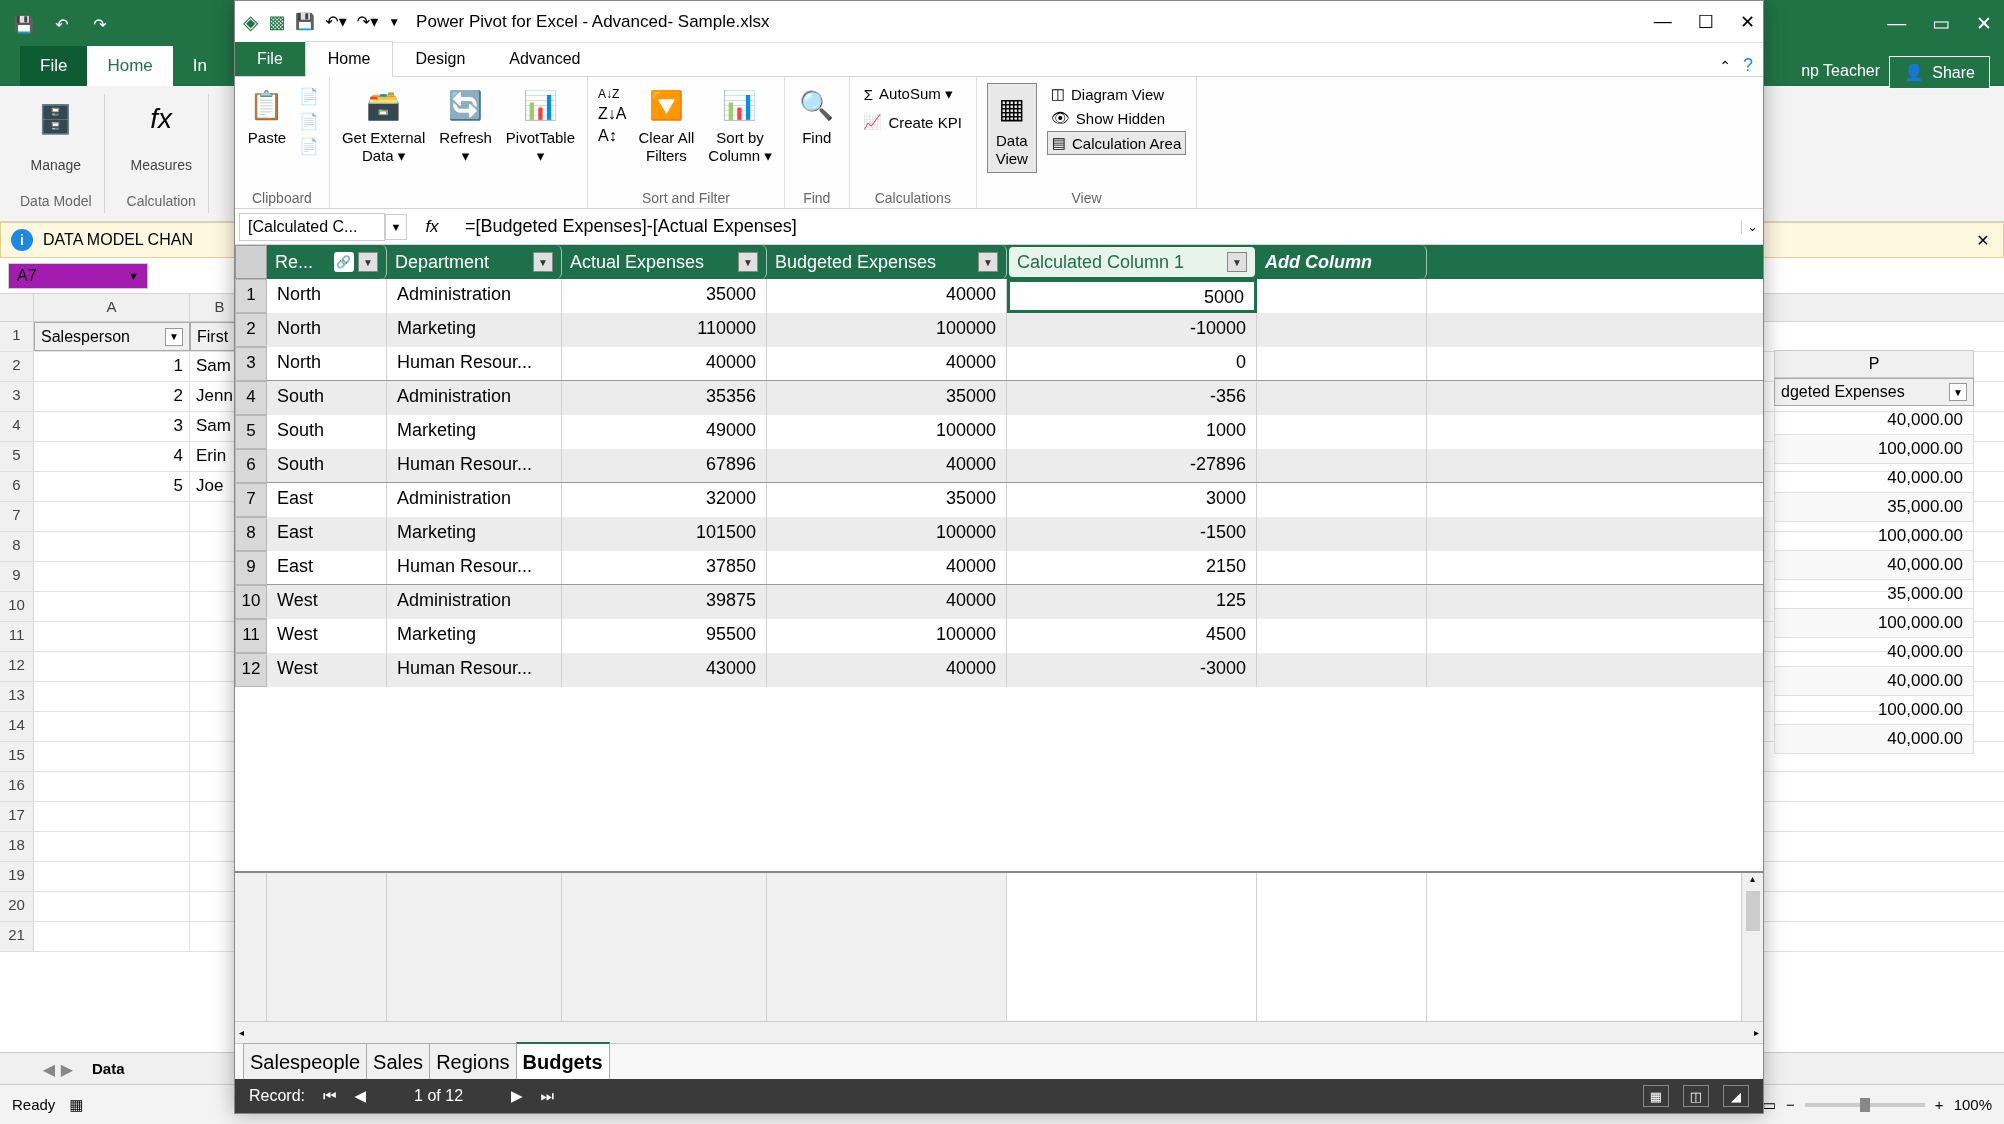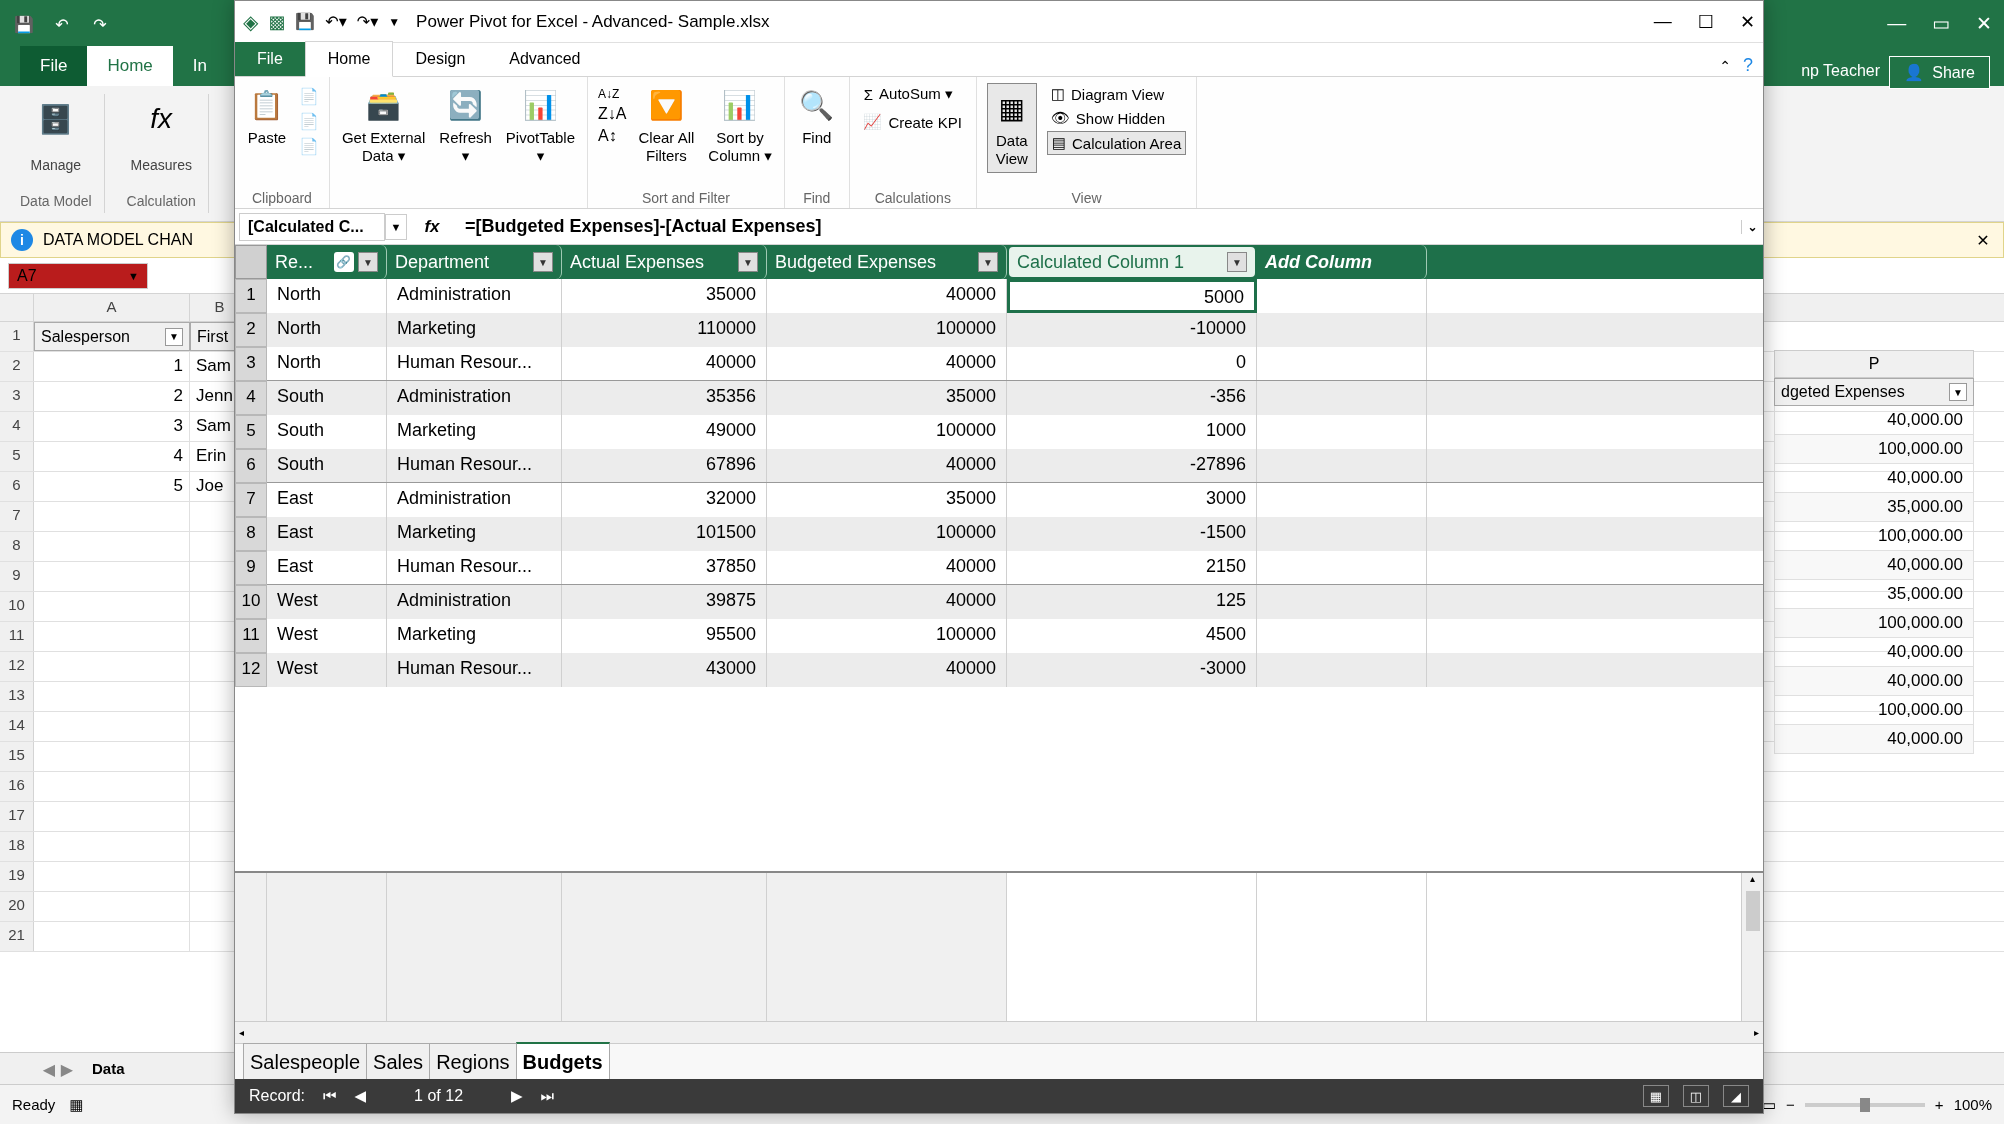--- a/index.html
+++ b/index.html
@@ -18,21 +18,21 @@
 .excel-group { border-right: 1px solid #d4d4d4; padding: 4px 12px; display: flex; flex-direction: column; align-items: center; justify-content: space-between; }
 .excel-group-icon { width: 42px; height: 42px; display: flex; align-items: center; justify-content: center; font-size: 28px; }
 .excel-group-label { font-size: 14px; color: #444; text-align: center; }
 .excel-group-name { font-size: 14px; color: #666; margin-top: 4px; }
 
 .excel-yellow-bar { height: 36px; background: #fff8e1; border: 1px solid #e0d48a; display: flex; align-items: center; padding: 0 10px; gap: 10px; }
 .info-circle { width: 22px; height: 22px; border-radius: 50%; background: #1e88e5; color: #fff; display: flex; align-items: center; justify-content: center; font-size: 14px; font-weight: bold; }
 .yellow-close { margin-left: auto; width: 20px; height: 20px; display: flex; align-items: center; justify-content: center; cursor: pointer; }
 
 .excel-namebox { height: 36px; border-bottom: 1px solid #d4d4d4; display: flex; align-items: center; padding: 0 8px; gap: 170px; }
-.namebox { width: 140px; border: 1px solid #ccc; padding: 3px 8px; background: #b91c1c; display: flex; justify-content: space-between; align-items: center; }
+.namebox { width: 140px; border: 1px solid #ccc; padding: 3px 8px; background: #a21caf; display: flex; justify-content: space-between; align-items: center; }
 
 .excel-grid { position: relative; }
 .excel-col-headers { height: 28px; background: #f0f0f0; display: flex; border-bottom: 1px solid #d4d4d4; }
 .excel-rh { width: 34px; border-right: 1px solid #d4d4d4; background: #f0f0f0; }
 .excel-ch { width: 156px; border-right: 1px solid #d4d4d4; text-align: center; font-size: 15px; color: #444; padding-top: 4px; }
 .excel-row { height: 30px; display: flex; border-bottom: 1px solid #e0e0e0; }
 .excel-row-h { width: 34px; border-right: 1px solid #d4d4d4; background: #f0f0f0; text-align: center; font-size: 15px; color: #444; padding-top: 4px; }
 .excel-cell { width: 156px; border-right: 1px solid #e0e0e0; padding: 4px 6px; font-size: 17px; overflow: hidden; white-space: nowrap; }
 .excel-cell.h { background: #f0f0f0; border: 1px solid #aaa; font-size: 16px; display: flex; justify-content: space-between; align-items: center; }
 .filter-btn { width: 18px; height: 18px; border: 1px solid #999; background: #fff; display: flex; align-items: center; justify-content: center; font-size: 10px; }
@@ -64,21 +64,21 @@
 .pp-group-content { display: flex; align-items: flex-start; gap: 10px; flex: 1; }
 .pp-big-btn { display: flex; flex-direction: column; align-items: center; gap: 4px; cursor: pointer; padding: 2px; }
 .pp-big-icon { width: 40px; height: 40px; display: flex; align-items: center; justify-content: center; font-size: 28px; }
 .pp-btn-label { font-size: 15px; text-align: center; line-height: 1.2; }
 .pp-group-name { font-size: 14px; color: #666; margin-top: 2px; }
 .pp-small-item { display: flex; align-items: center; gap: 6px; font-size: 15px; padding: 2px 4px; cursor: pointer; }
 .pp-small-item.active { border: 1px solid #888; background: #e8e8e8; }
 .pp-fmt-stack { display: flex; flex-direction: column; gap: 4px; align-items: flex-start; font-size: 15px; }
 .pp-fmt-syms { display: flex; gap: 14px; font-size: 18px; color: #444; padding-top: 2px; }
 
-.pp-formula-row { height: 36px; display: flex; align-items: center; border-bottom: 1px solid #d4d4d4; font-weight: bold; }
+.pp-formula-row { height: 36px; display: flex; align-items: center; border-bottom: 1px solid #d4d4d4; }
 .pp-fsel { width: 146px; border: 1px solid #ccc; padding: 4px 8px; font-size: 16px; margin-left: 4px; }
 .pp-fsel-drop { width: 22px; height: 26px; border: 1px solid #ccc; display: flex; align-items: center; justify-content: center; font-size: 11px; }
 .pp-fx { width: 50px; text-align: center; font-style: italic; font-size: 17px; }
 .pp-formula { flex: 1; padding: 4px 8px; font-size: 18px; }
 .pp-formula-exp { width: 22px; border-left: 1px solid #ccc; text-align: center; font-size: 12px; }
 
 .pp-grid { flex: 1; display: flex; flex-direction: column; overflow: hidden; }
 .pp-headers { height: 34px; display: flex; background: #1e704a; }
 .pp-corner { width: 32px; background: #d0d0d0; border: 1px solid #999; }
 .pp-col-h { display: flex; align-items: center; padding: 0 8px; color: #fff; font-size: 18px; border-right: 1px solid #9fc9b3; justify-content: space-between; border-radius: 6px; }

